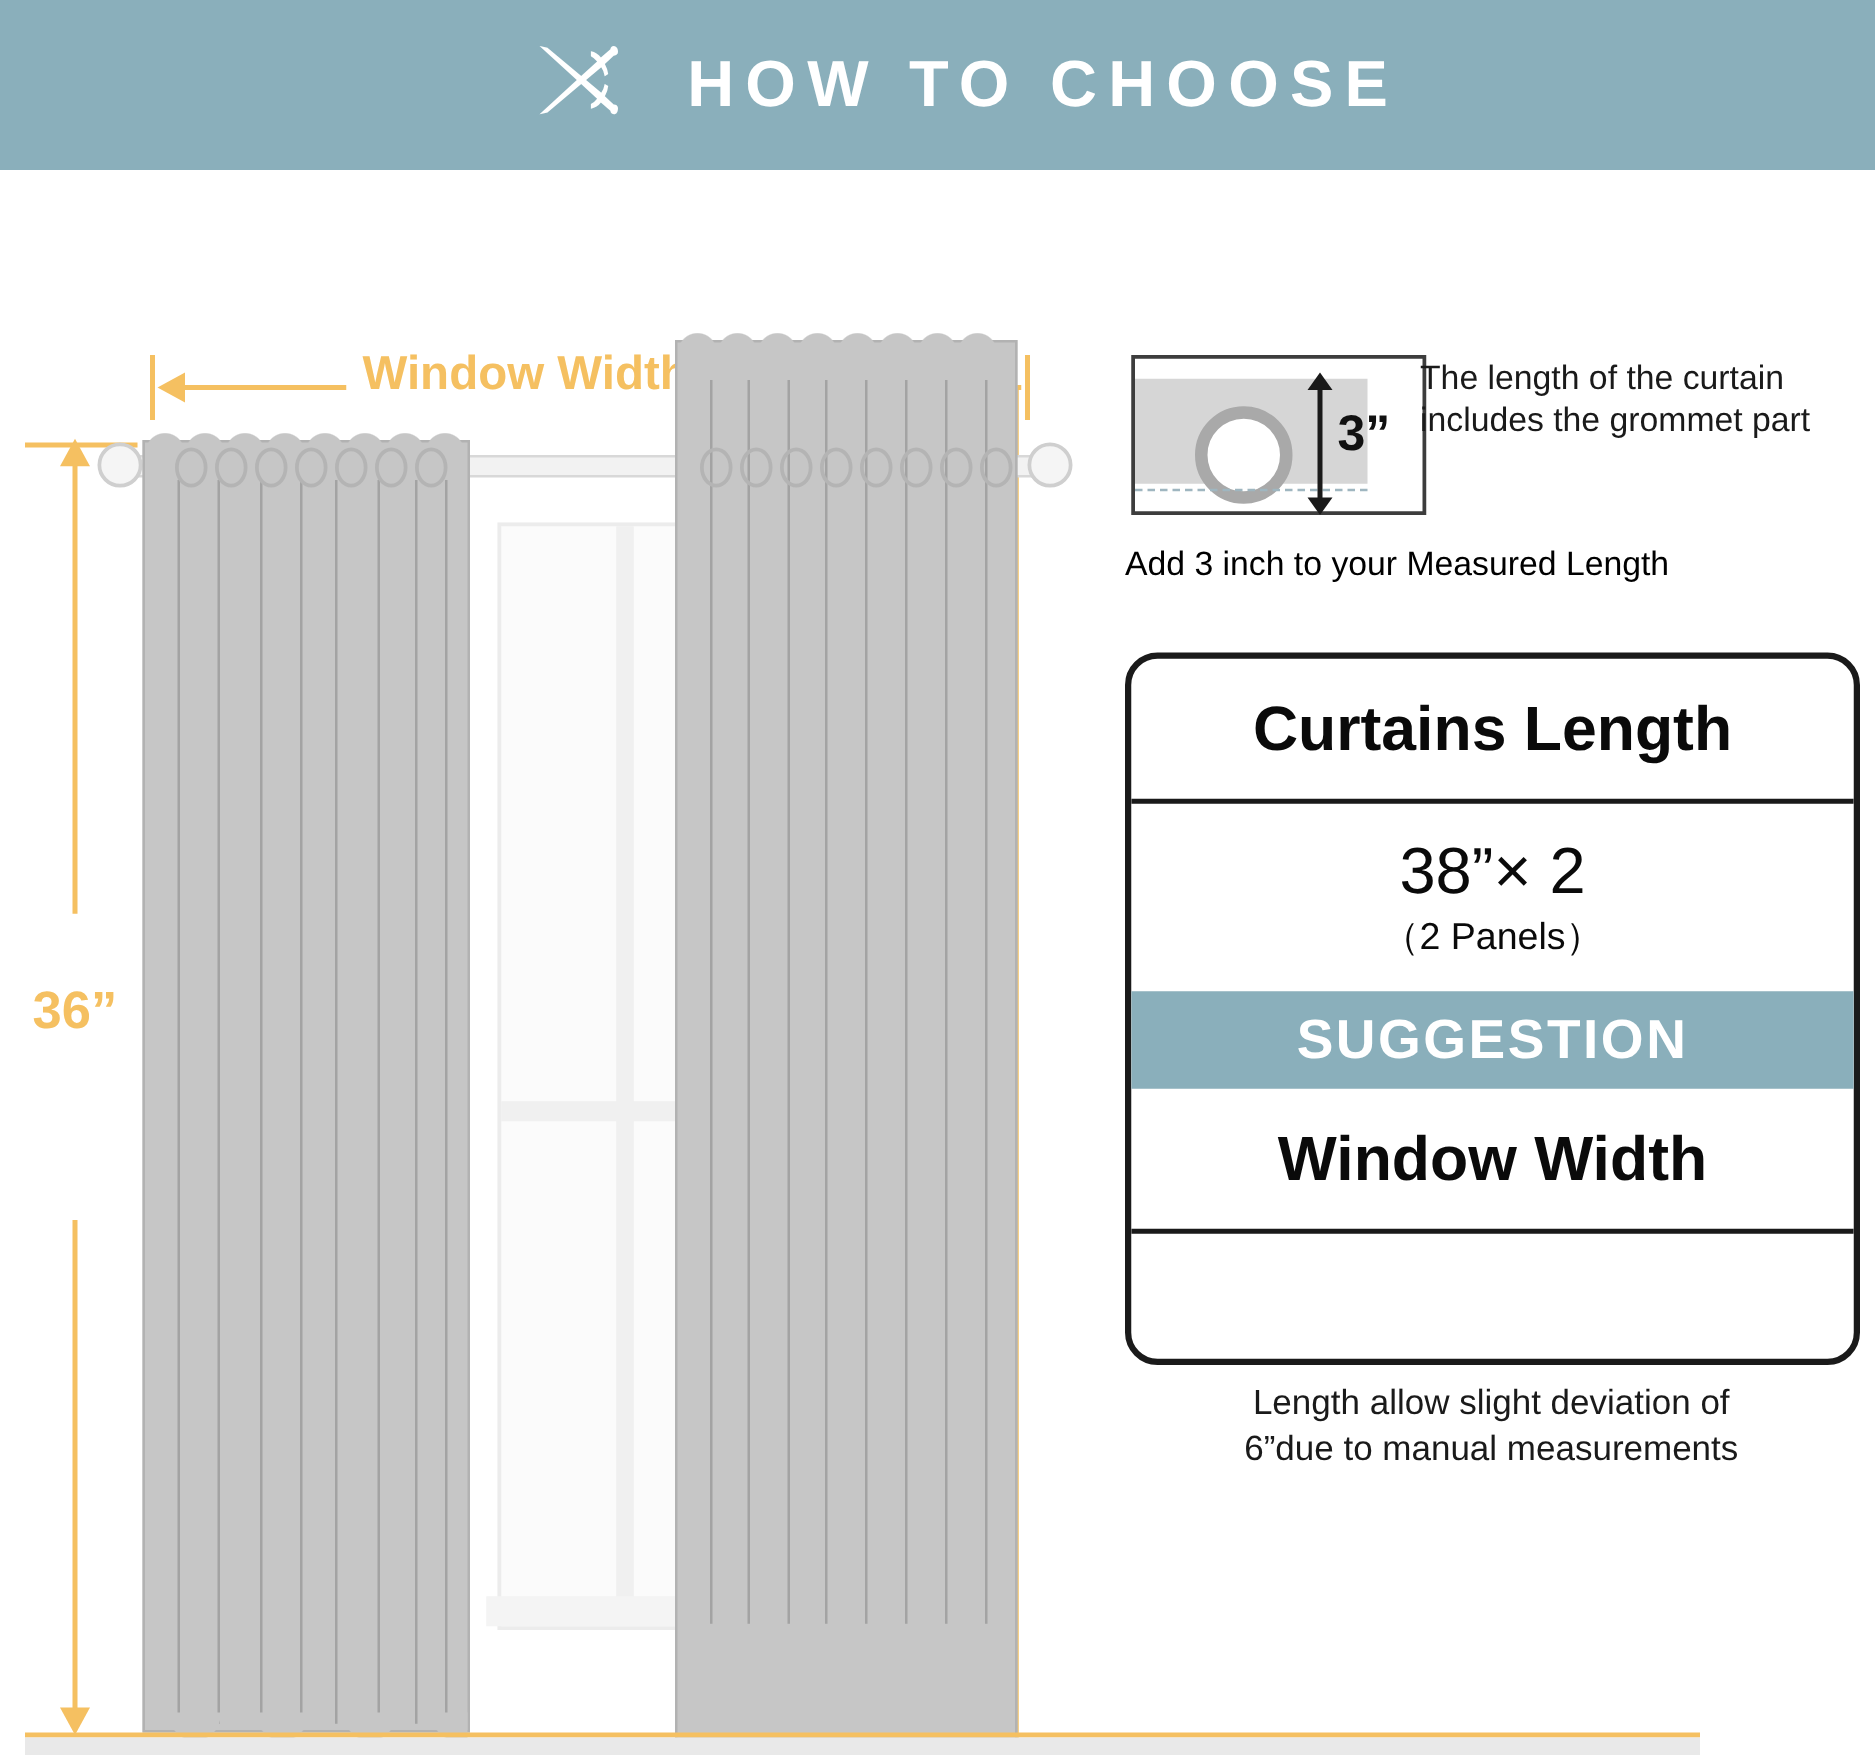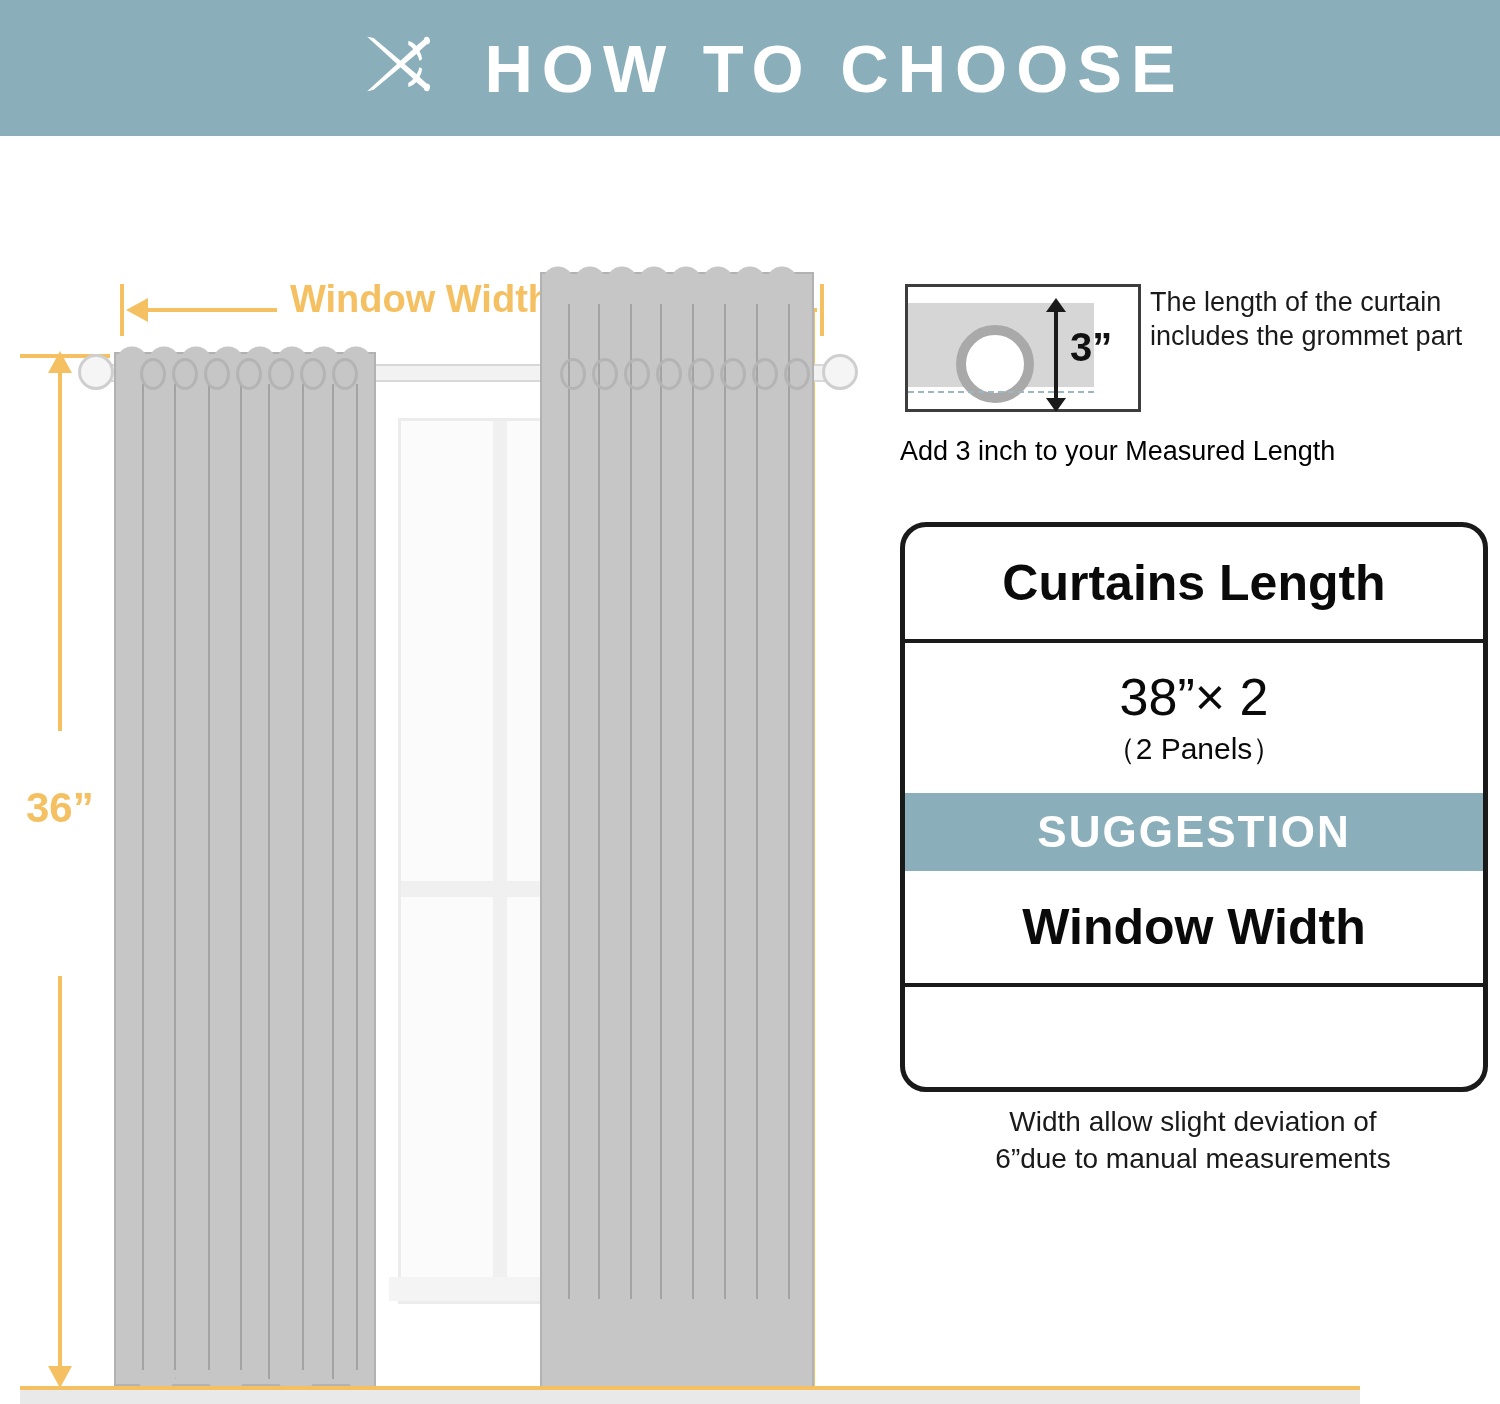--- a/index.html
+++ b/index.html
@@ -21,21 +21,21 @@
     left: 0; top: 0;
     width: 1500px;
     height: 136px;
     background: #8aafbb;
     display: flex;
     align-items: center;
     justify-content: center;
   }
   .banner-title {
     color: #ffffff;
-    font-size: 67px;
+    font-size: 52px;
     font-weight: bold;
     letter-spacing: 9px;
     font-family: "Liberation Sans", sans-serif;
     white-space: nowrap;
   }
   .fleur {
     color: #ffffff;
     font-size: 86px;
     line-height: 1;
     margin: 0 46px;
@@ -281,21 +281,21 @@
   .gb-arrow-line::after { bottom: -13px; border-top: 14px solid #1a1a1a; }
   .gb-measure {
     position: absolute;
     left: 162px; top: 38px;
     font-size: 40px;
     font-weight: bold;
     color: #111;
   }
   .grommet-note {
     position: absolute;
-    left: 270px; top: 150px;
+    left: 256px; top: 150px;
     width: 330px;
     font-size: 27px;
     line-height: 1.25;
     color: #1a1a1a;
   }
   .add-note {
     position: absolute;
     left: 20px; top: 300px;
     font-size: 27px;
     color: #000000;
@@ -463,16 +463,16 @@
     <div class="card-row card-title">Curtains Length</div>
     <div class="card-row card-value">
       <div class="cv-main">38”× 2</div>
       <div class="cv-sub">（2 Panels）</div>
     </div>
     <div class="card-row card-band">SUGGESTION</div>
     <div class="card-row card-sub">Window Width</div>
   </div>
 
   <div class="disclaimer">
-    <div>Width allow slight deviation of</div>
+    <div>Length allow slight deviation of</div>
     <div>6”due to manual measurements</div>
   </div>
 </div>
 
 </body></html>

